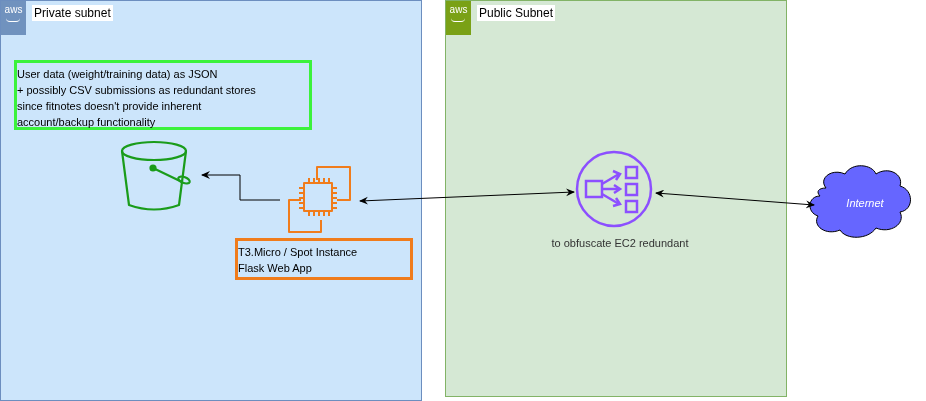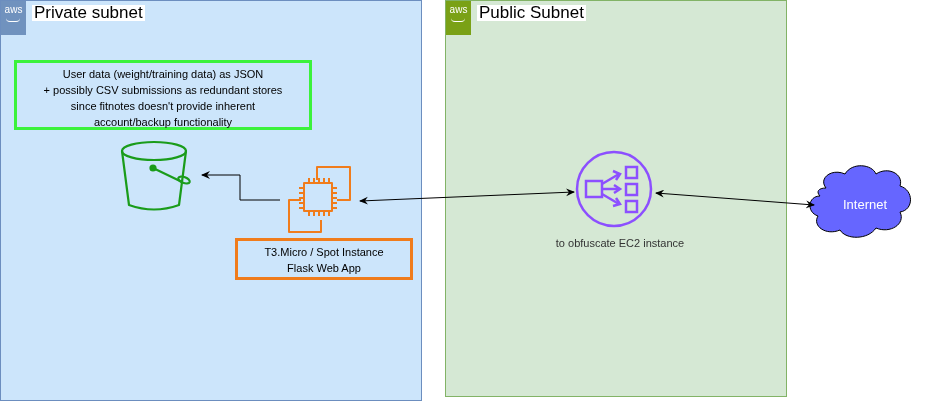--- a/index.html
+++ b/index.html
@@ -6,23 +6,23 @@
     body { width: 926px; height: 401px; position: relative; overflow: hidden;
            font-family: "Liberation Sans", sans-serif; }
     .abs { position: absolute; }
     .group { position: absolute; box-sizing: border-box; }
     #private { left: 0; top: 0; width: 422px; height: 401px; background: #cce5fb; border: 1px solid #6c8ebf; }
     #public { left: 445px; top: 0; width: 342px; height: 397px; background: #d5e8d4; border: 1px solid #82b366; }
     .aws-badge { position: absolute; left: 0; top: 0; width: 25px; height: 34px; color: #fff;
                  font-size: 10px; text-align: center; line-height: 18px; }
     .aws-badge .smile { position: absolute; left: 5px; top: 17px; width: 14px; height: 3px;
                  border-bottom: 1px solid #fff; border-radius: 0 0 8px 8px; }
-    .group-label { position: absolute; top: 4px; left: 31px; font-size: 17px; background: #fff;
+    .group-label { position: absolute; top: 4px; left: 31px; font-size: 12px; background: #fff;
                    padding: 1px 2px; color: #000; line-height: 14px; }
-    .note { position: absolute; box-sizing: border-box; text-align: center; font-size: 11px;
+    .note { position: absolute; box-sizing: border-box; text-align: left; font-size: 11px;
             line-height: 16px; color: #000; }
     #user-note { left: 14px; top: 60px; width: 298px; height: 70px; border: 3px solid #3bf23b;
                  padding-top: 3px; }
     #ec2-note { left: 235px; top: 238px; width: 178px; height: 42px; border: 3px solid #f07c1b;
                 padding-top: 3px; }
     .caption { position: absolute; text-align: center; font-size: 11px; line-height: 15px; color: #333; }
     svg.overlay { position: absolute; left: 0; top: 0; }
   </style>
 </head>
 <body>
@@ -98,16 +98,16 @@
              C914,190 914,210 900,212 C906,224 890,234 876,228 C868,240 846,240 840,230
              C826,236 812,226 818,216 C806,212 808,196 820,196 C816,192 818,188 826,188 Z" fill="#6666ff" stroke="#000" stroke-width="1"></path>
   </g>
 
   <path d="M280,200 L240,200 L240,175 L202,175" fill="none" stroke="#000" stroke-width="1" marker-end="url(#arrow)"></path>
   <line x1="360" y1="201" x2="574" y2="192" stroke="#000" stroke-width="1" marker-start="url(#arrowStart)" marker-end="url(#arrow)"></line>
   <line x1="656" y1="193" x2="814" y2="205" stroke="#000" stroke-width="1" marker-start="url(#arrowStart)" marker-end="url(#arrow)"></line>
 </svg>
 
 <div class="caption" style="left:540px; top:236px; width:160px;">
-  <div>to obfuscate EC2 instance</div>
+  <div>to obfuscate EC2 redundant</div>
 </div>
 
-<div class="abs" style="left:830px; top:197px; width:70px; text-align:center; font-size:13px; color:#fff;">Internet</div>
+<div class="abs" style="left:830px; top:197px; width:70px; text-align:center; font-size:11px; color:#fff;font-style:italic;">Internet</div>
 
 </body></html>

